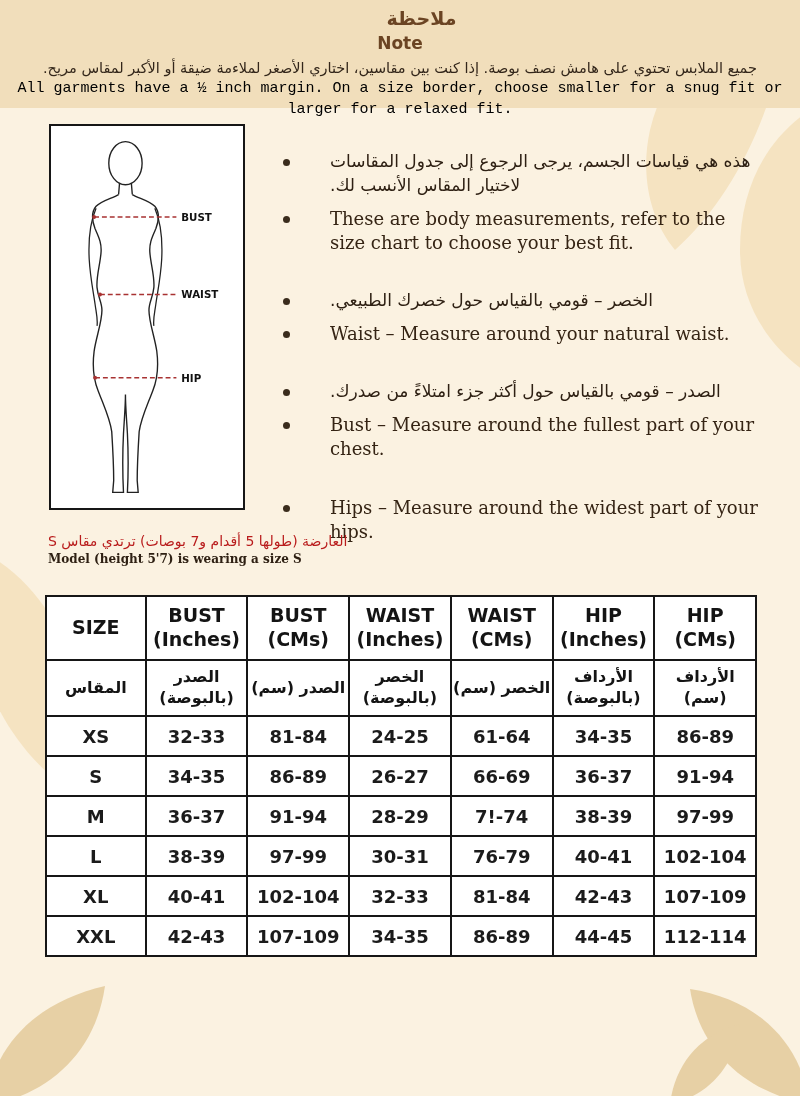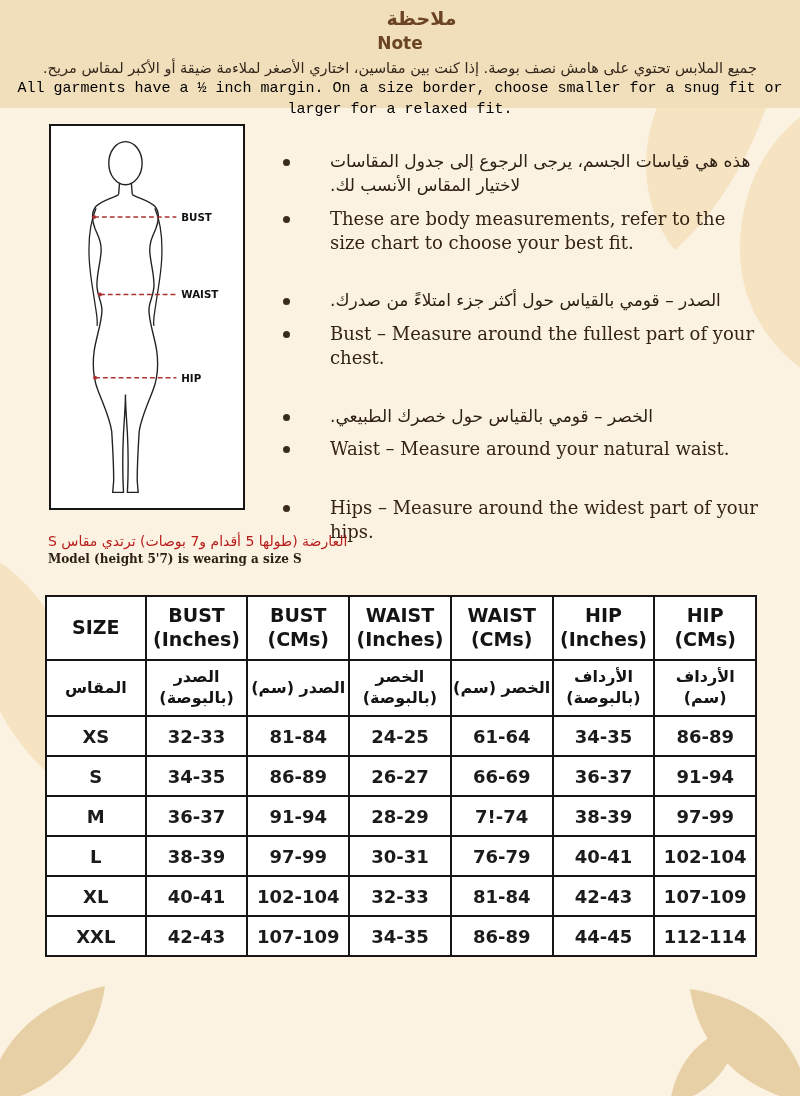--- a/index.html
+++ b/index.html
@@ -164,36 +164,36 @@
         </div>
         <div class="instr-item">
           <span class="dot"></span>
           <div class="en-text">These are body measurements, refer to the size chart to choose your best fit.</div>
         </div>
       </div>
 
       <div class="instr-group">
         <div class="instr-item">
           <span class="dot"></span>
+          <div class="ar-text">الخصر – قومي بالقياس حول خصرك الطبيعي.</div>
+        </div>
+        <div class="instr-item">
+          <span class="dot"></span>
+          <div class="en-text">Waist – Measure around your natural waist.</div>
+        </div>
+      </div>
+
+      <div class="instr-group">
+        <div class="instr-item">
+          <span class="dot"></span>
           <div class="ar-text">الصدر – قومي بالقياس حول أكثر جزء امتلاءً من صدرك.</div>
         </div>
         <div class="instr-item">
           <span class="dot"></span>
           <div class="en-text">Bust – Measure around the fullest part of your chest.</div>
-        </div>
-      </div>
-
-      <div class="instr-group">
-        <div class="instr-item">
-          <span class="dot"></span>
-          <div class="ar-text">الخصر – قومي بالقياس حول خصرك الطبيعي.</div>
-        </div>
-        <div class="instr-item">
-          <span class="dot"></span>
-          <div class="en-text">Waist – Measure around your natural waist.</div>
         </div>
       </div>
 
       <div class="instr-group">
         <div class="instr-item">
           <span class="dot"></span>
           <div class="en-text">Hips – Measure around the widest part of your hips.</div>
         </div>
       </div>
 

